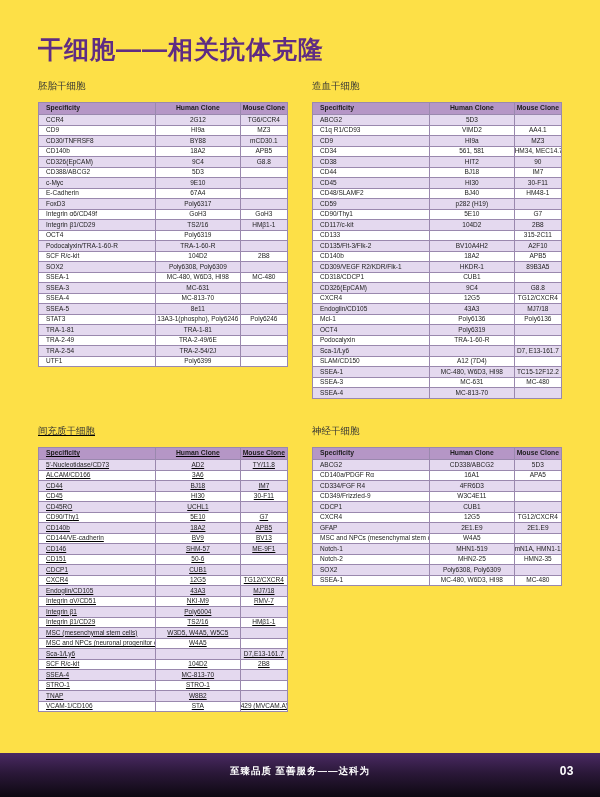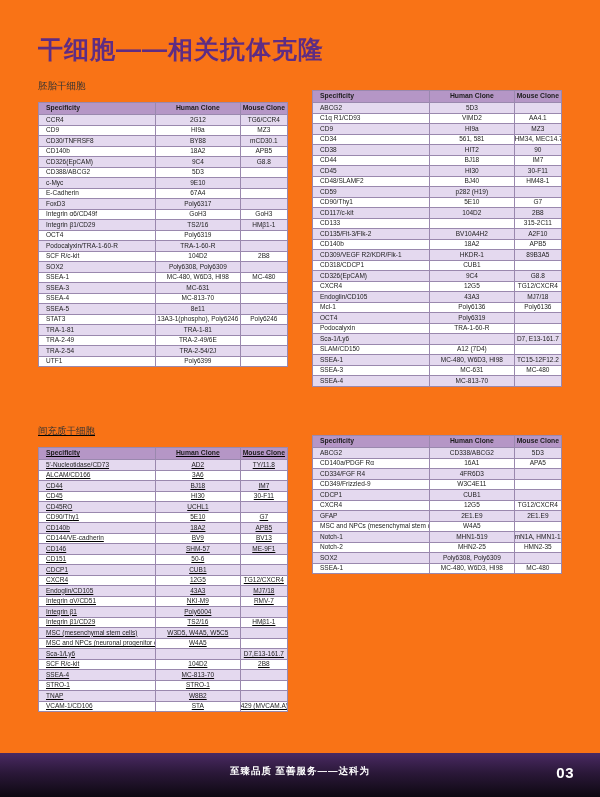--- a/index.html
+++ b/index.html
@@ -1,20 +1,20 @@
 <!DOCTYPE html>
 <html><head>
 <meta charset="utf-8">
 <style>
   * { margin:0; padding:0; box-sizing:border-box; }
   html,body { background:#ffffff; }
   body { font-family:"Liberation Sans", sans-serif; }
   .page {
     position:relative; width:600px; height:797px;
-    background:#f97316; overflow:hidden;
+    background:#fde047; overflow:hidden;
   }
   .title {
     position:absolute; left:38px; top:33px;
     font-size:25px; font-weight:bold; color:#5f2c83;
     letter-spacing:1px;
   }
   .table-block { position:absolute; width:250px; }
   #block-0 { left:38px;  top:80px;  }
   #block-1 { left:312px; top:80px;  }
   #block-2 { left:38px;  top:425px;text-decoration:underline; }
@@ -48,21 +48,21 @@
     position:absolute; left:0; top:753px; width:600px; height:44px;
     background:linear-gradient(180deg, #4a2a63 0%, #2b1839 45%, #0d0811 100%);
     font-weight:bold;
   }
   .footer-slogan {
     position:absolute; left:0; right:0; top:12px;
     text-align:center; color:#ffffff; font-size:9.5px; letter-spacing:1px;
   }
   .footer-pagenum {
     position:absolute; right:26px; top:11px;
-    color:#ffffff; font-size:15px; letter-spacing:0.5px;
+    color:#ffffff; font-size:12px; letter-spacing:0.5px;
   }
 </style>
 </head>
 <body>
 
 <div class="page">
 
   <h1 class="title">干细胞——相关抗体克隆</h1>
 
   <div class="table-block" id="block-0">
@@ -194,20 +194,21 @@
           <tr>
             <td>UTF1</td>
             <td>Poly6399</td>
             <td></td>
           </tr>
         </tbody>
       </table>
   </div>
 
   <div class="table-block" id="block-1">
+    <div class="section-heading">造血干细胞</div>
     <table>
         <thead>
           <tr>
             <th>Specificity</th>
             <th>Human Clone</th>
             <th>Mouse Clone</th>
           </tr>
         </thead>
         <tbody>
           <tr>
@@ -478,20 +479,21 @@
           <tr>
             <td>VCAM-1/CD106</td>
             <td>STA</td>
             <td>429 (MVCAM.A)</td>
           </tr>
         </tbody>
       </table>
   </div>
 
   <div class="table-block" id="block-3">
+    <div class="section-heading">神经干细胞</div>
     <table>
         <thead>
           <tr>
             <th>Specificity</th>
             <th>Human Clone</th>
             <th>Mouse Clone</th>
           </tr>
         </thead>
         <tbody>
           <tr>

